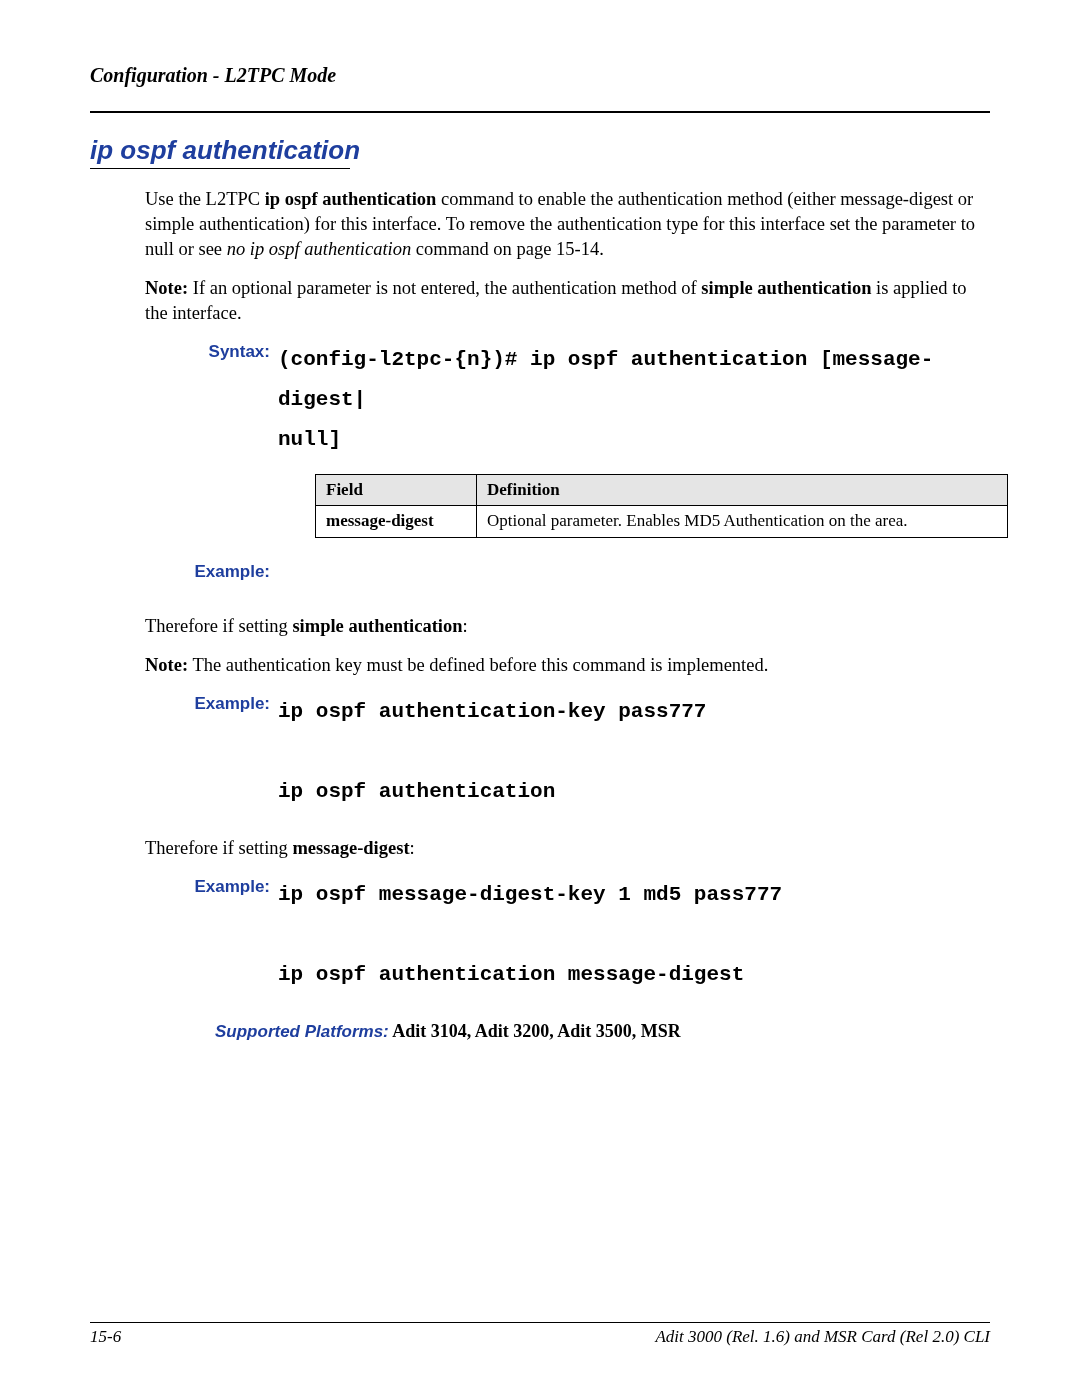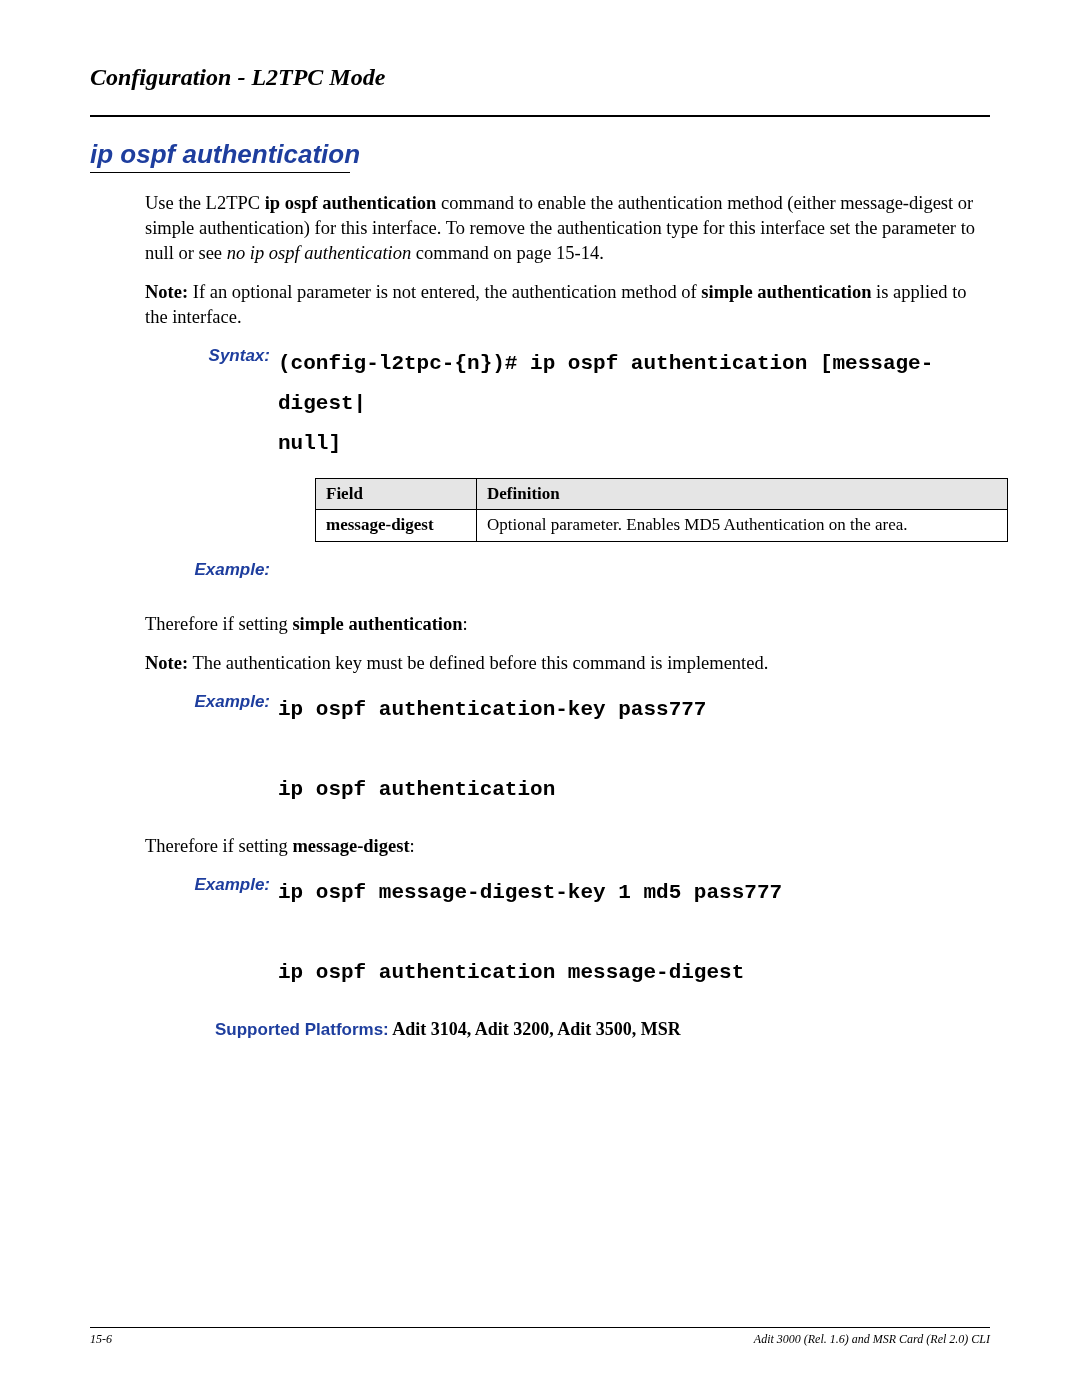--- a/index.html
+++ b/index.html
@@ -12,21 +12,21 @@
   .page {
     width: 1080px;
     height: 1397px;
     box-sizing: border-box;
     padding: 64px 90px 50px 90px;
     position: relative;
   }
   .running-head {
     font-style: italic;
     font-weight: bold;
-    font-size: 24px;
+    font-size: 20px;
     margin-bottom: 6px;
   }
   .thick-rule {
     border: none;
     border-top: 2.5px solid #000;
     margin: 24px 0 22px 0;
   }
   .section-title {
     color: #1e3e9e;
     font-family: Arial, Helvetica, sans-serif;
@@ -54,38 +54,37 @@
     align-items: flex-start;
     margin-bottom: 14px;
   }
   .labeled-row .label {
     width: 125px;
     flex: none;
     text-align: right;
     padding-right: 8px;
     font-family: Arial, Helvetica, sans-serif;
     font-weight: bold;
-    font-style: italic;
     color: #1e3e9e;
     font-size: 17px;
     padding-top: 1px;
   }
   .labeled-row .content {
     font-family: "Courier New", Courier, monospace;
     font-weight: bold;
     font-size: 21px;
     white-space: pre-wrap;
     line-height: 1.9;
   }
 
   .def-table {
     border-collapse: collapse;
     margin-left: 170px;
     margin-top: 6px;
-    margin-bottom: 16px;
+    margin-bottom: 22px;
     width: 693px;
     font-size: 17px;
   }
   .def-table th, .def-table td {
     border: 1px solid #000;
     padding: 4px 10px;
     vertical-align: top;
     text-align: left;
   }
   .def-table th {
@@ -95,41 +94,42 @@
   .def-table td.field-cell { font-weight: bold; width: 140px; }
 
   .platform-row {
     margin-left: 70px;
     margin-top: 24px;
     font-size: 18px;
   }
   .platform-row .plabel {
     font-family: Arial, Helvetica, sans-serif;
     font-weight: bold;
+    font-style: italic;
     color: #1e3e9e;
     font-size: 17px;
   }
   .platform-row .pvalue { font-weight: bold; text-align: center; }
 
   .footer {
     position: absolute;
     left: 90px;
     right: 90px;
     bottom: 50px;
   }
   .footer-rule {
     border: none;
     border-top: 1px solid #000;
     margin: 0 0 4px 0;
   }
   .footer-row {
     display: flex;
     justify-content: space-between;
     font-style: italic;
-    font-size: 12px;
+    font-size: 17px;
   }
 </style>
 </head>
 <body>
 
 <div class="page">
 
   <div class="running-head">Configuration - L2TPC Mode</div>
   <hr class="thick-rule">
 

